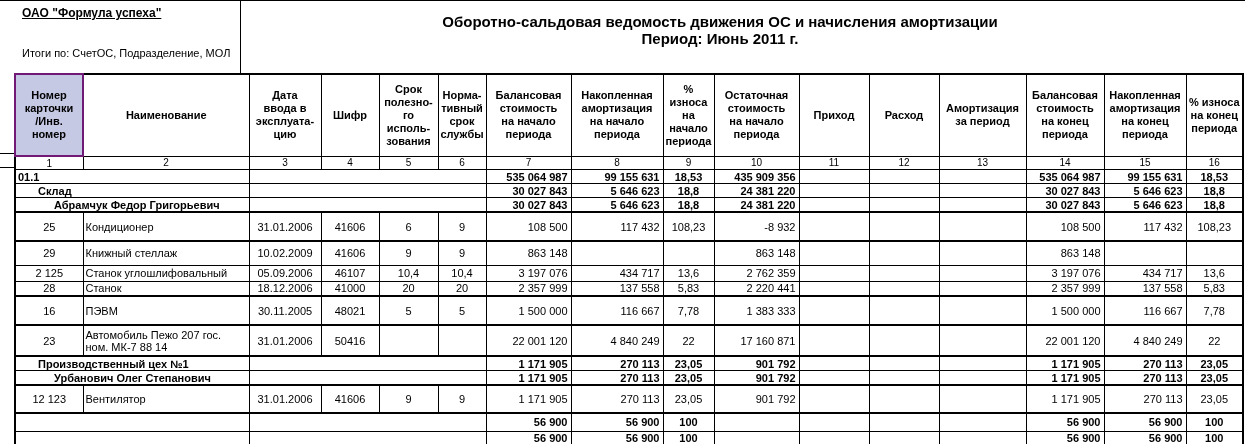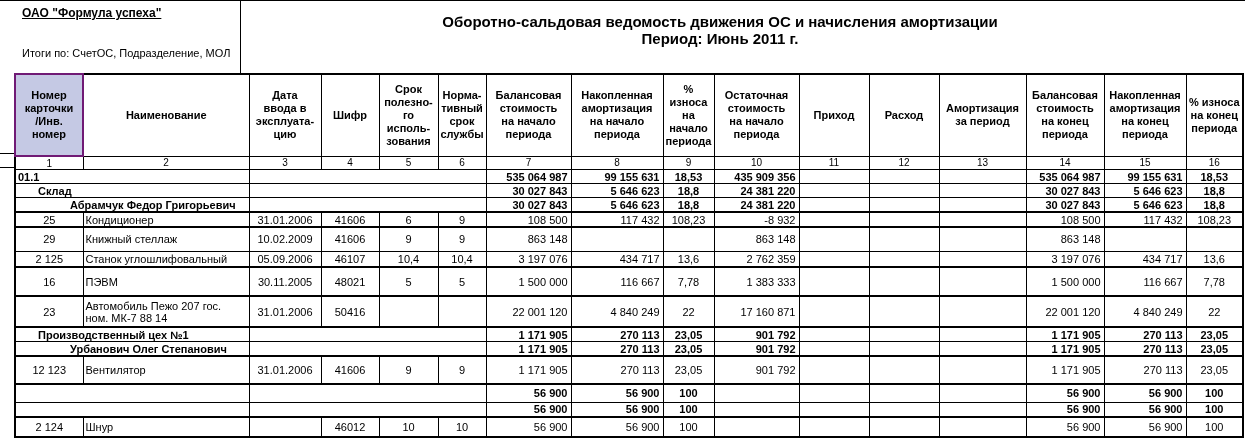--- a/index.html
+++ b/index.html
@@ -24,21 +24,21 @@
   }
   thead tr.nums th{font-weight:normal;font-size:10px;line-height:11px;height:12px;padding:0;text-align:center;}
   th.sel{background:#c5c9e4;border:2px solid #701a75;}
   td{height:13px;line-height:12px;padding:0 3px;vertical-align:middle;}
   .c-num,.c-date,.c-code,.c-c{text-align:center;}
   .c-r{text-align:right;}
   .c-name{text-align:left;white-space:pre-line;}
   tr.grp td{font-weight:bold;}
   td.i0{padding-left:2px;}
   td.i1{padding-left:22px;}
-  td.i2{padding-left:54px;}
+  td.i2{padding-left:38px;}
   tr.tall td{border-top-width:2px;border-bottom-width:2px;}
   tr.ttop td{border-top-width:2px;}
 </style>
 </head>
 <body>
 
 <div class="page">
 
   <div class="company">ОАО "Формула успеха"</div>
   <div class="totals">Итоги по: СчетОС, Подразделение, МОЛ</div>
@@ -179,21 +179,21 @@
           <td class="c-r">5 646 623</td>
           <td class="c-c">18,8</td>
           <td class="c-r">24 381 220</td>
           <td class="c-r"></td>
           <td class="c-r"></td>
           <td class="c-r"></td>
           <td class="c-r">30 027 843</td>
           <td class="c-r">5 646 623</td>
           <td class="c-c">18,8</td>
         </tr>
-        <tr class="tall " style="height: 15px;">
+        <tr class="tall " style="height: 29px;">
           <td class="c-num">25</td>
           <td class="c-name i0">Кондиционер</td>
           <td class="c-date">31.01.2006</td>
           <td class="c-code">41606</td>
           <td class="c-c">6</td>
           <td class="c-c">9</td>
           <td class="c-r">108 500</td>
           <td class="c-r">117 432</td>
           <td class="c-c">108,23</td>
           <td class="c-r">-8 932</td>
@@ -232,20 +232,38 @@
           <td class="c-r">3 197 076</td>
           <td class="c-r">434 717</td>
           <td class="c-c">13,6</td>
           <td class="c-r">2 762 359</td>
           <td class="c-r"></td>
           <td class="c-r"></td>
           <td class="c-r"></td>
           <td class="c-r">3 197 076</td>
           <td class="c-r">434 717</td>
           <td class="c-c">13,6</td>
+        </tr>
+        <tr class="" style="height: 15px;">
+          <td class="c-num">28</td>
+          <td class="c-name i0">Станок</td>
+          <td class="c-date">18.12.2006</td>
+          <td class="c-code">41000</td>
+          <td class="c-c">20</td>
+          <td class="c-c">20</td>
+          <td class="c-r">2 357 999</td>
+          <td class="c-r">137 558</td>
+          <td class="c-c">5,83</td>
+          <td class="c-r">2 220 441</td>
+          <td class="c-r"></td>
+          <td class="c-r"></td>
+          <td class="c-r"></td>
+          <td class="c-r">2 357 999</td>
+          <td class="c-r">137 558</td>
+          <td class="c-c">5,83</td>
         </tr>
         <tr class="tall " style="height: 29px;">
           <td class="c-num">16</td>
           <td class="c-name i0">ПЭВМ</td>
           <td class="c-date">30.11.2005</td>
           <td class="c-code">48021</td>
           <td class="c-c">5</td>
           <td class="c-c">5</td>
           <td class="c-r">1 500 000</td>
           <td class="c-r">116 667</td>

